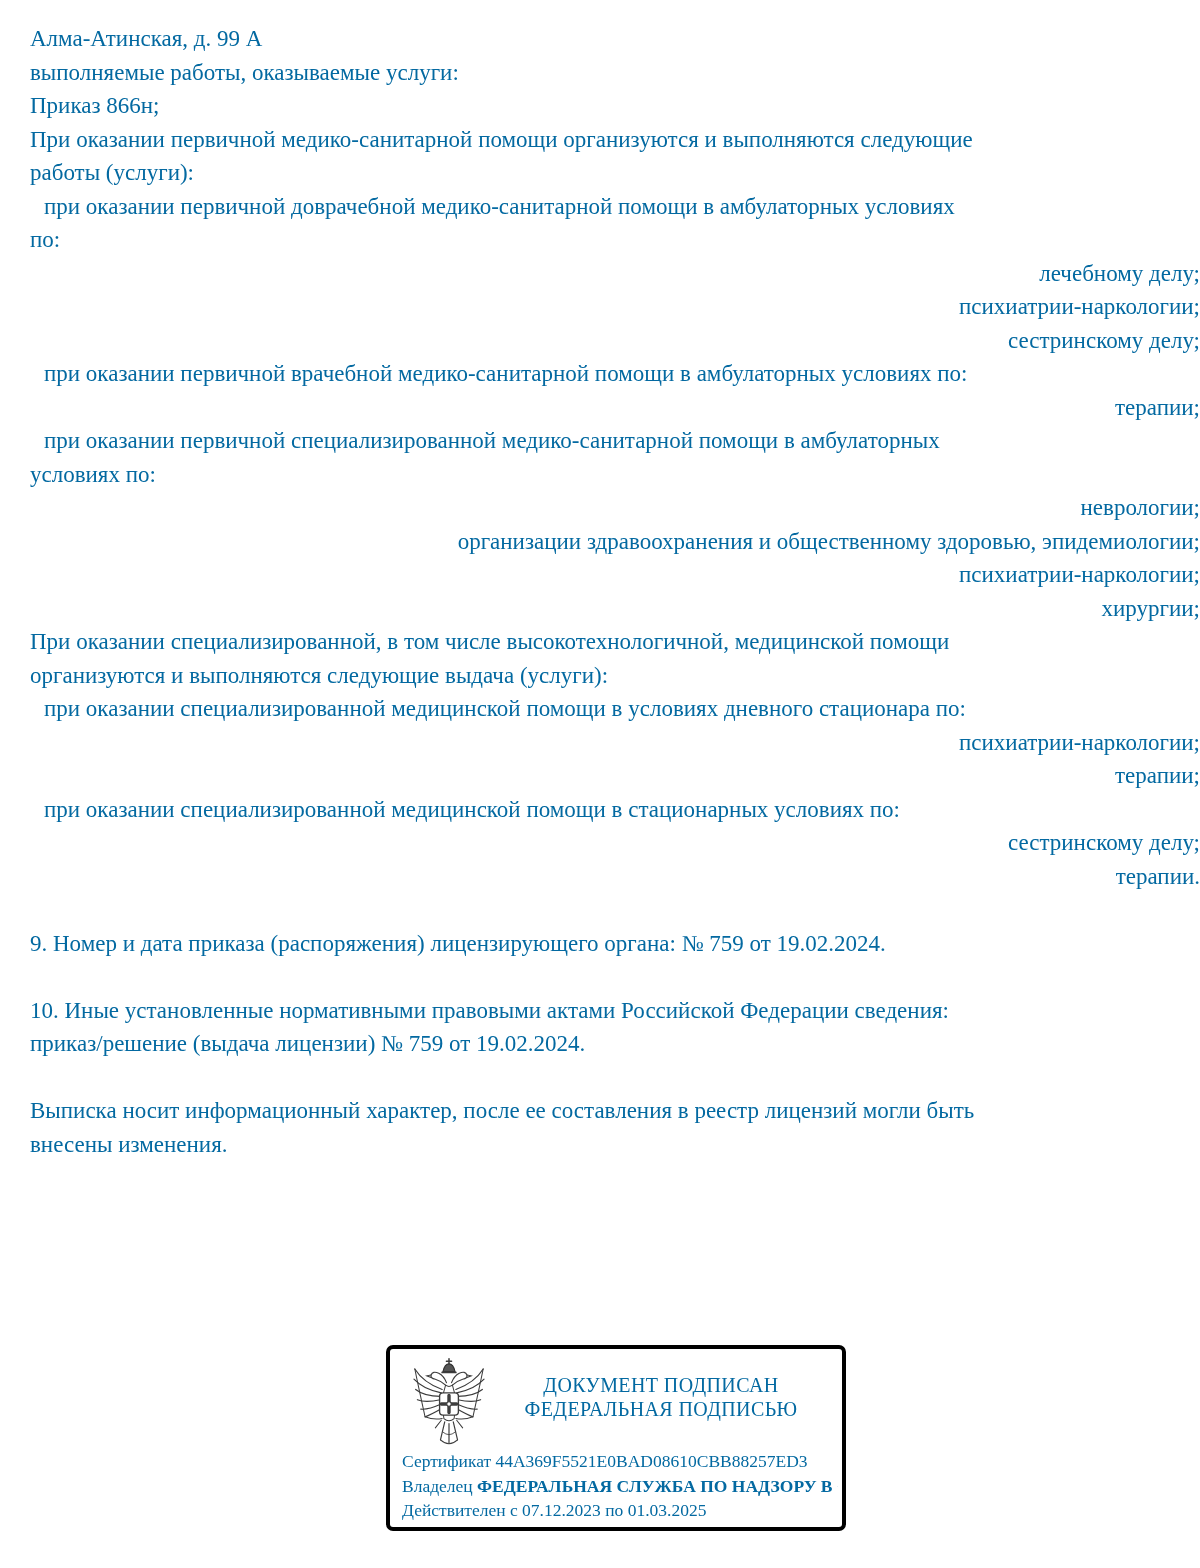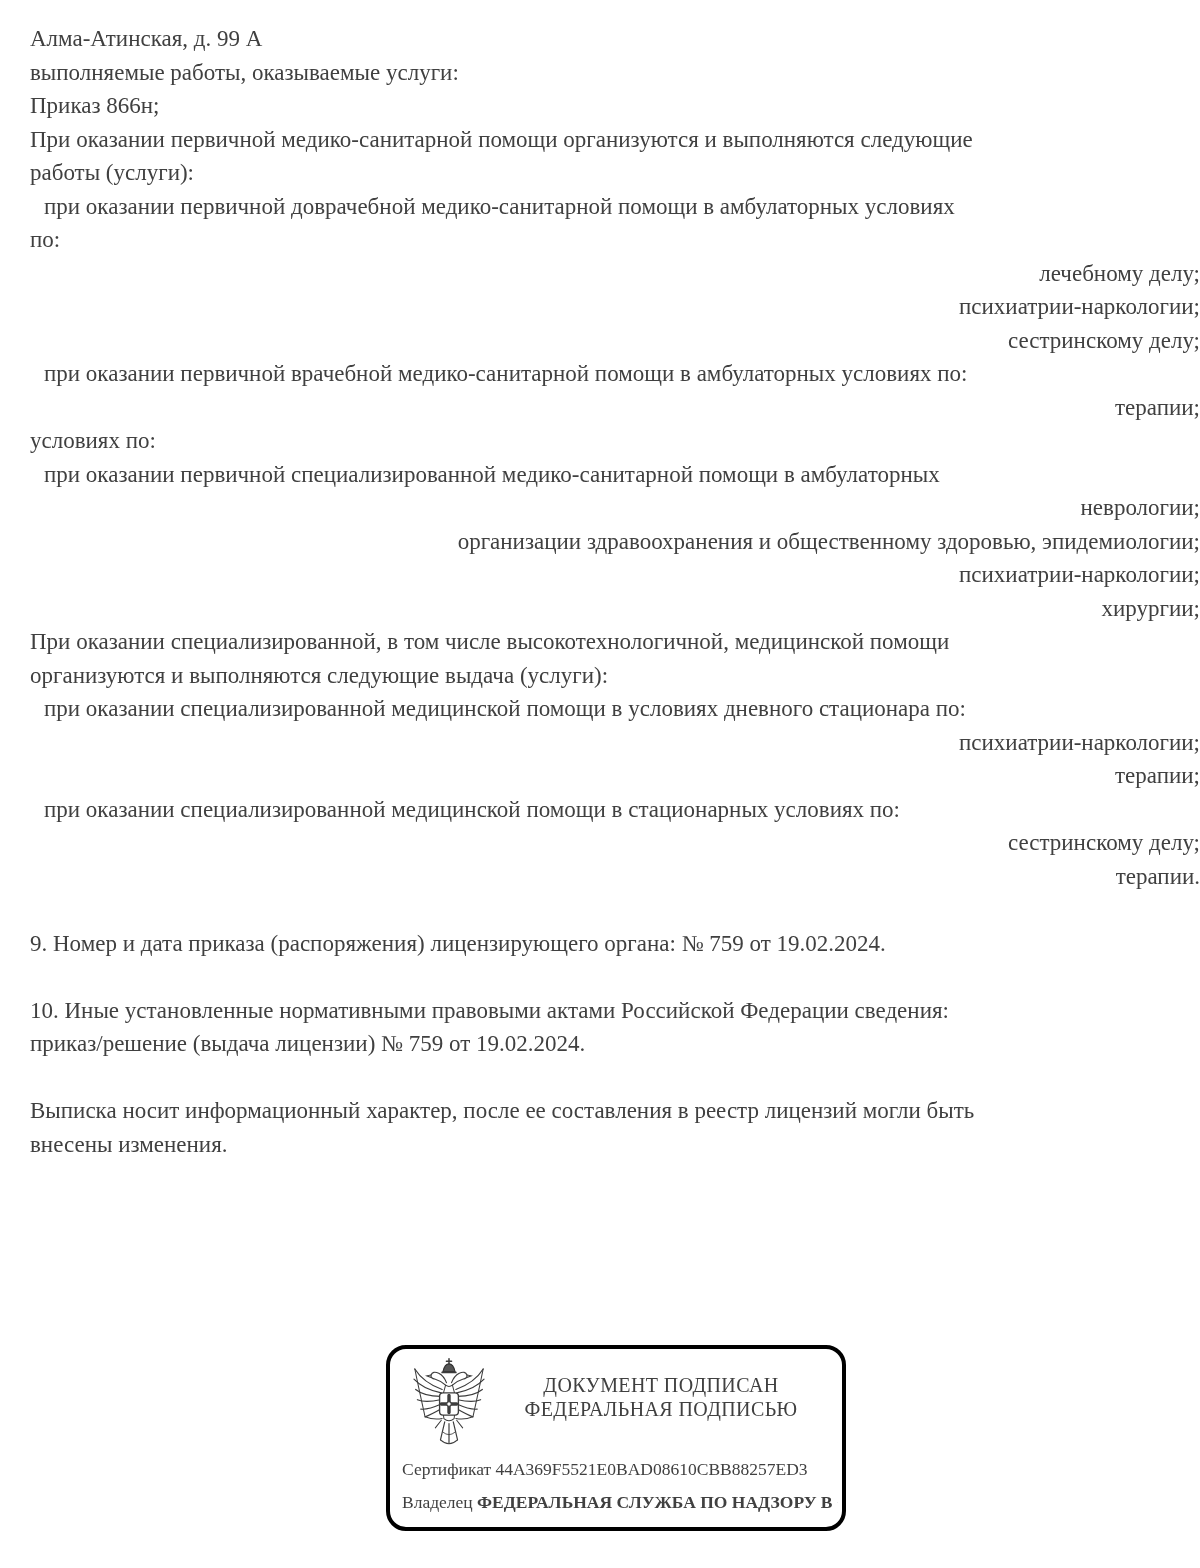--- a/index.html
+++ b/index.html
@@ -9,21 +9,21 @@
     width: 1200px;
     height: 1568px;
     overflow: hidden;
   }
   .page {
     position: relative;
     width: 1200px;
     height: 1568px;
     background: #ffffff;
     font-family: "Liberation Serif", "DejaVu Serif", serif;
-    color: #404040;
+    color: #0369a1;
   }
   .doc-lines {
     padding-top: 22px;
     font-size: 23px;
     line-height: 33.5px;
   }
   .line {
     white-space: nowrap;
     height: 33.5px;
   }
@@ -32,21 +32,21 @@
   .ind2 { padding-left: 58px; text-align: right; }
 
   .stamp {
     position: absolute;
     left: 386px;
     top: 1345px;
     width: 460px;
     height: 186px;
     box-sizing: border-box;
     border: 4px solid #000000;
-    border-radius: 20px;
+    border-radius: 7px;
     background: #ffffff;
     overflow: hidden;
   }
   .stamp-top {
     display: flex;
     align-items: flex-start;
     padding: 8px 8px 0 16px;
     height: 98px;
     box-sizing: border-box;
   }
@@ -63,21 +63,20 @@
     padding-right: 4px;
   }
   .stamp-details {
     padding: 2px 4px 0 12px;
     font-size: 17.5px;
     line-height: 24.5px;
   }
   .stamp-details .detail-line {
     white-space: nowrap;
     overflow: hidden;
-    margin-top: 8px;
   }
   .owner-value {
     font-weight: bold;
   }
 </style>
 </head>
 <body>
 
 <div class="page">
 
@@ -87,22 +86,22 @@
       <div class="line ind0">Приказ 866н;</div>
       <div class="line ind0">При оказании первичной медико-санитарной помощи организуются и выполняются следующие</div>
       <div class="line ind0">работы (услуги):</div>
       <div class="line ind1">при оказании первичной доврачебной медико-санитарной помощи в амбулаторных условиях</div>
       <div class="line ind0">по:</div>
       <div class="line ind2">лечебному делу;</div>
       <div class="line ind2">психиатрии-наркологии;</div>
       <div class="line ind2">сестринскому делу;</div>
       <div class="line ind1">при оказании первичной врачебной медико-санитарной помощи в амбулаторных условиях по:</div>
       <div class="line ind2">терапии;</div>
+      <div class="line ind1">при оказании первичной специализированной медико-санитарной помощи в амбулаторных</div>
       <div class="line ind0">условиях по:</div>
-      <div class="line ind1">при оказании первичной специализированной медико-санитарной помощи в амбулаторных</div>
       <div class="line ind2">неврологии;</div>
       <div class="line ind2">организации здравоохранения и общественному здоровью, эпидемиологии;</div>
       <div class="line ind2">психиатрии-наркологии;</div>
       <div class="line ind2">хирургии;</div>
       <div class="line ind0">При оказании специализированной, в том числе высокотехнологичной, медицинской помощи</div>
       <div class="line ind0">организуются и выполняются следующие выдача (услуги):</div>
       <div class="line ind1">при оказании специализированной медицинской помощи в условиях дневного стационара по:</div>
       <div class="line ind2">психиатрии-наркологии;</div>
       <div class="line ind2">терапии;</div>
       <div class="line ind1">при оказании специализированной медицинской помощи в стационарных условиях по:</div>

